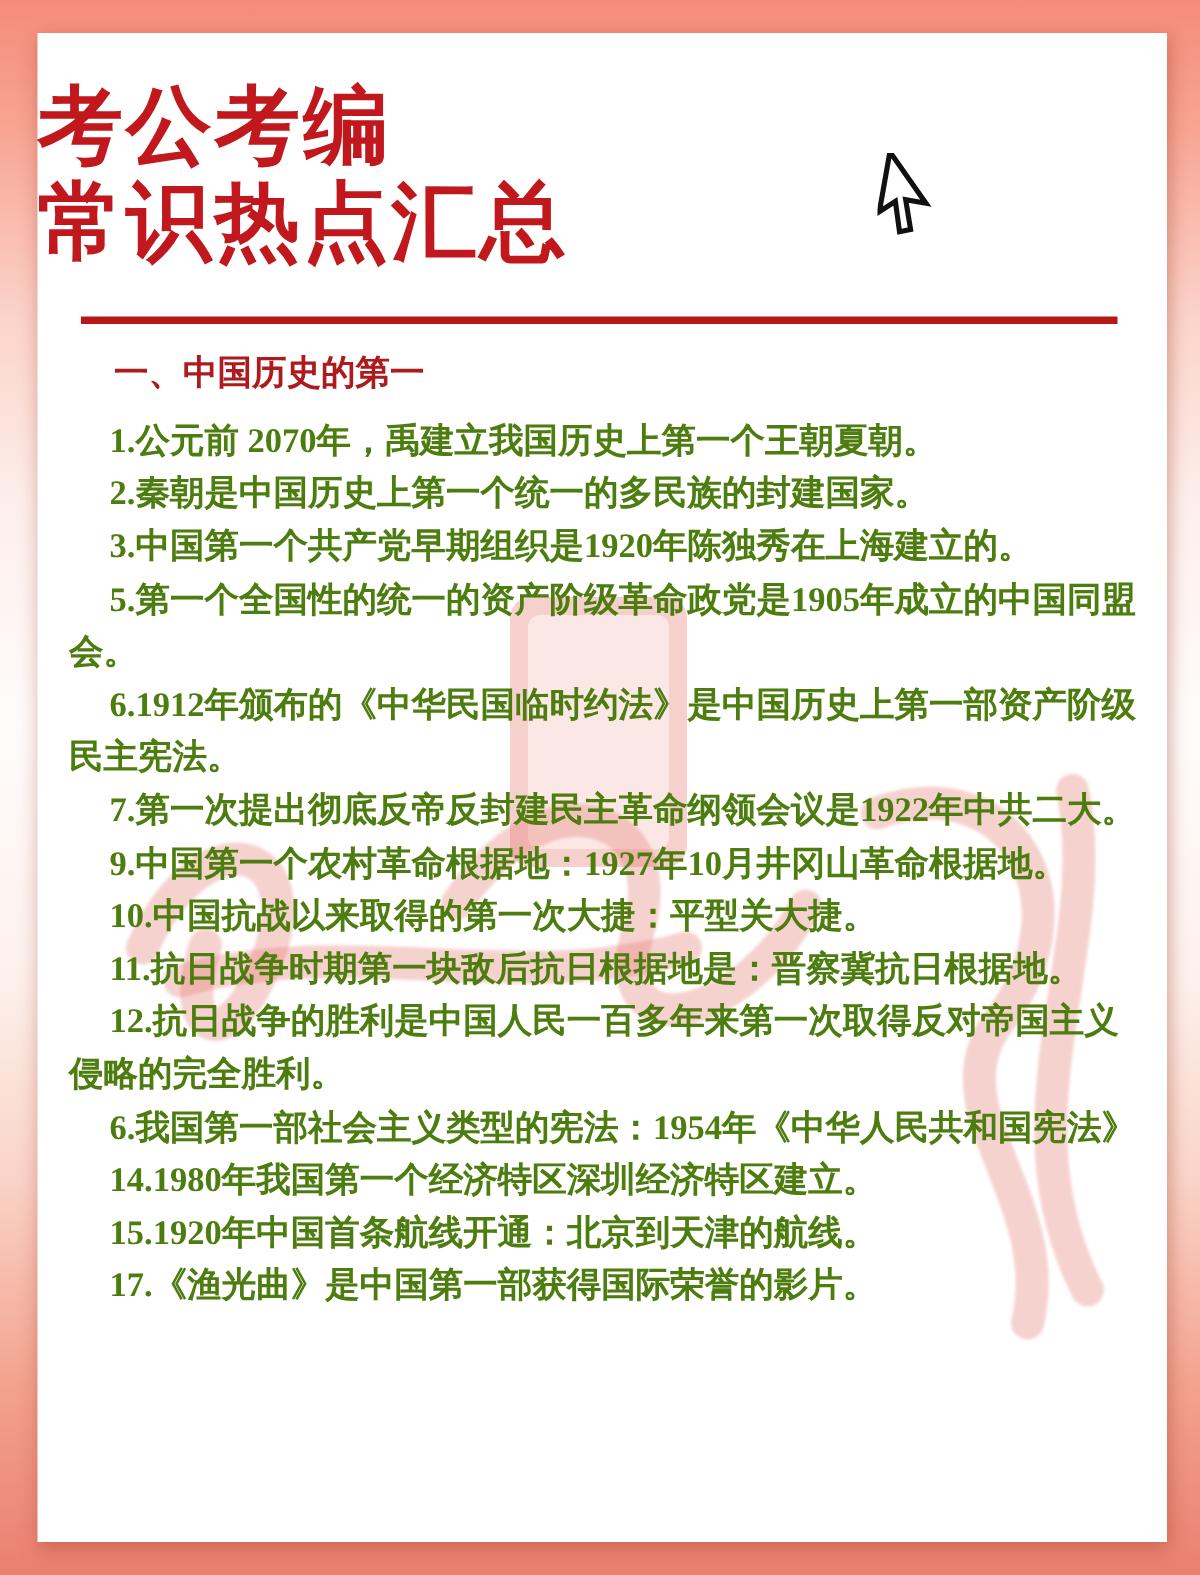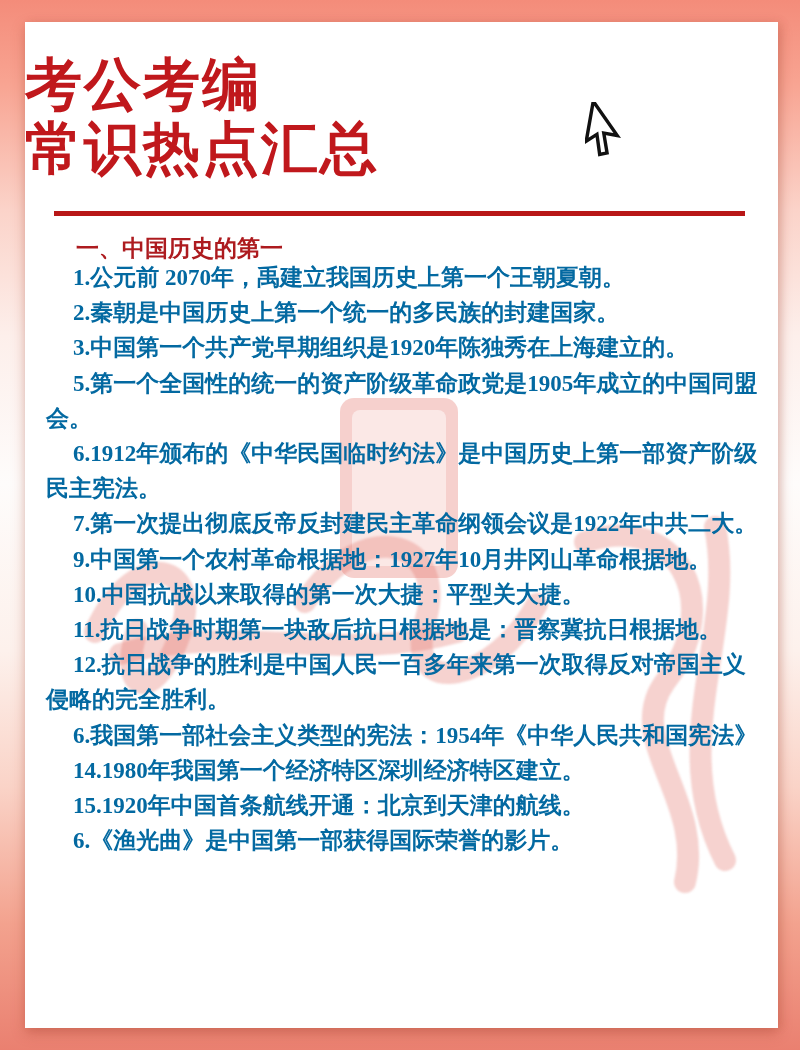--- a/index.html
+++ b/index.html
@@ -55,26 +55,26 @@
   }
   .section-heading {
     position: absolute; left: 31px; top: 212px;
     font-family: Liberation Sans, sans-serif;
     font-weight: 700;
     font-size: 23px; line-height: 28px;
     color: #ad1b1f;
     margin-left: 20px;
   }
   .body-list {
-    position: absolute; left: 21px; top: 238px;
+    position: absolute; left: 21px; top: 254px;
     width: 712px;
     font-family: "Liberation Serif", serif;
     font-weight: 700;
     font-size: 23px; line-height: 35.2px;
-    color: #0369a1;
+    color: #4d7c0f;
   }
   .item { margin: 0; text-indent: 27px; }
   .cursor {
     position: absolute; left: 560px; top: 80px;
     width: 38px; height: 56px;
   }
 </style>
 </head>
 <body>
 
@@ -117,17 +117,17 @@
         <p class="item">5.第一个全国性的统一的资产阶级革命政党是1905年成立的中国同盟会。</p>
         <p class="item">6.1912年颁布的《中华民国临时约法》是中国历史上第一部资产阶级民主宪法。</p>
         <p class="item">7.第一次提出彻底反帝反封建民主革命纲领会议是1922年中共二大。</p>
         <p class="item">9.中国第一个农村革命根据地：1927年10月井冈山革命根据地。</p>
         <p class="item">10.中国抗战以来取得的第一次大捷：平型关大捷。</p>
         <p class="item">11.抗日战争时期第一块敌后抗日根据地是：晋察冀抗日根据地。</p>
         <p class="item">12.抗日战争的胜利是中国人民一百多年来第一次取得反对帝国主义侵略的完全胜利。</p>
         <p class="item">6.我国第一部社会主义类型的宪法：1954年《中华人民共和国宪法》</p>
         <p class="item">14.1980年我国第一个经济特区深圳经济特区建立。</p>
         <p class="item">15.1920年中国首条航线开通：北京到天津的航线。</p>
-        <p class="item">6.《渔光曲》是中国第一部获得国际荣誉的影片。</p>
+        <p class="item">17.《渔光曲》是中国第一部获得国际荣誉的影片。</p>
       </div>
 
   </div>
 </div>
 
 </body></html>

